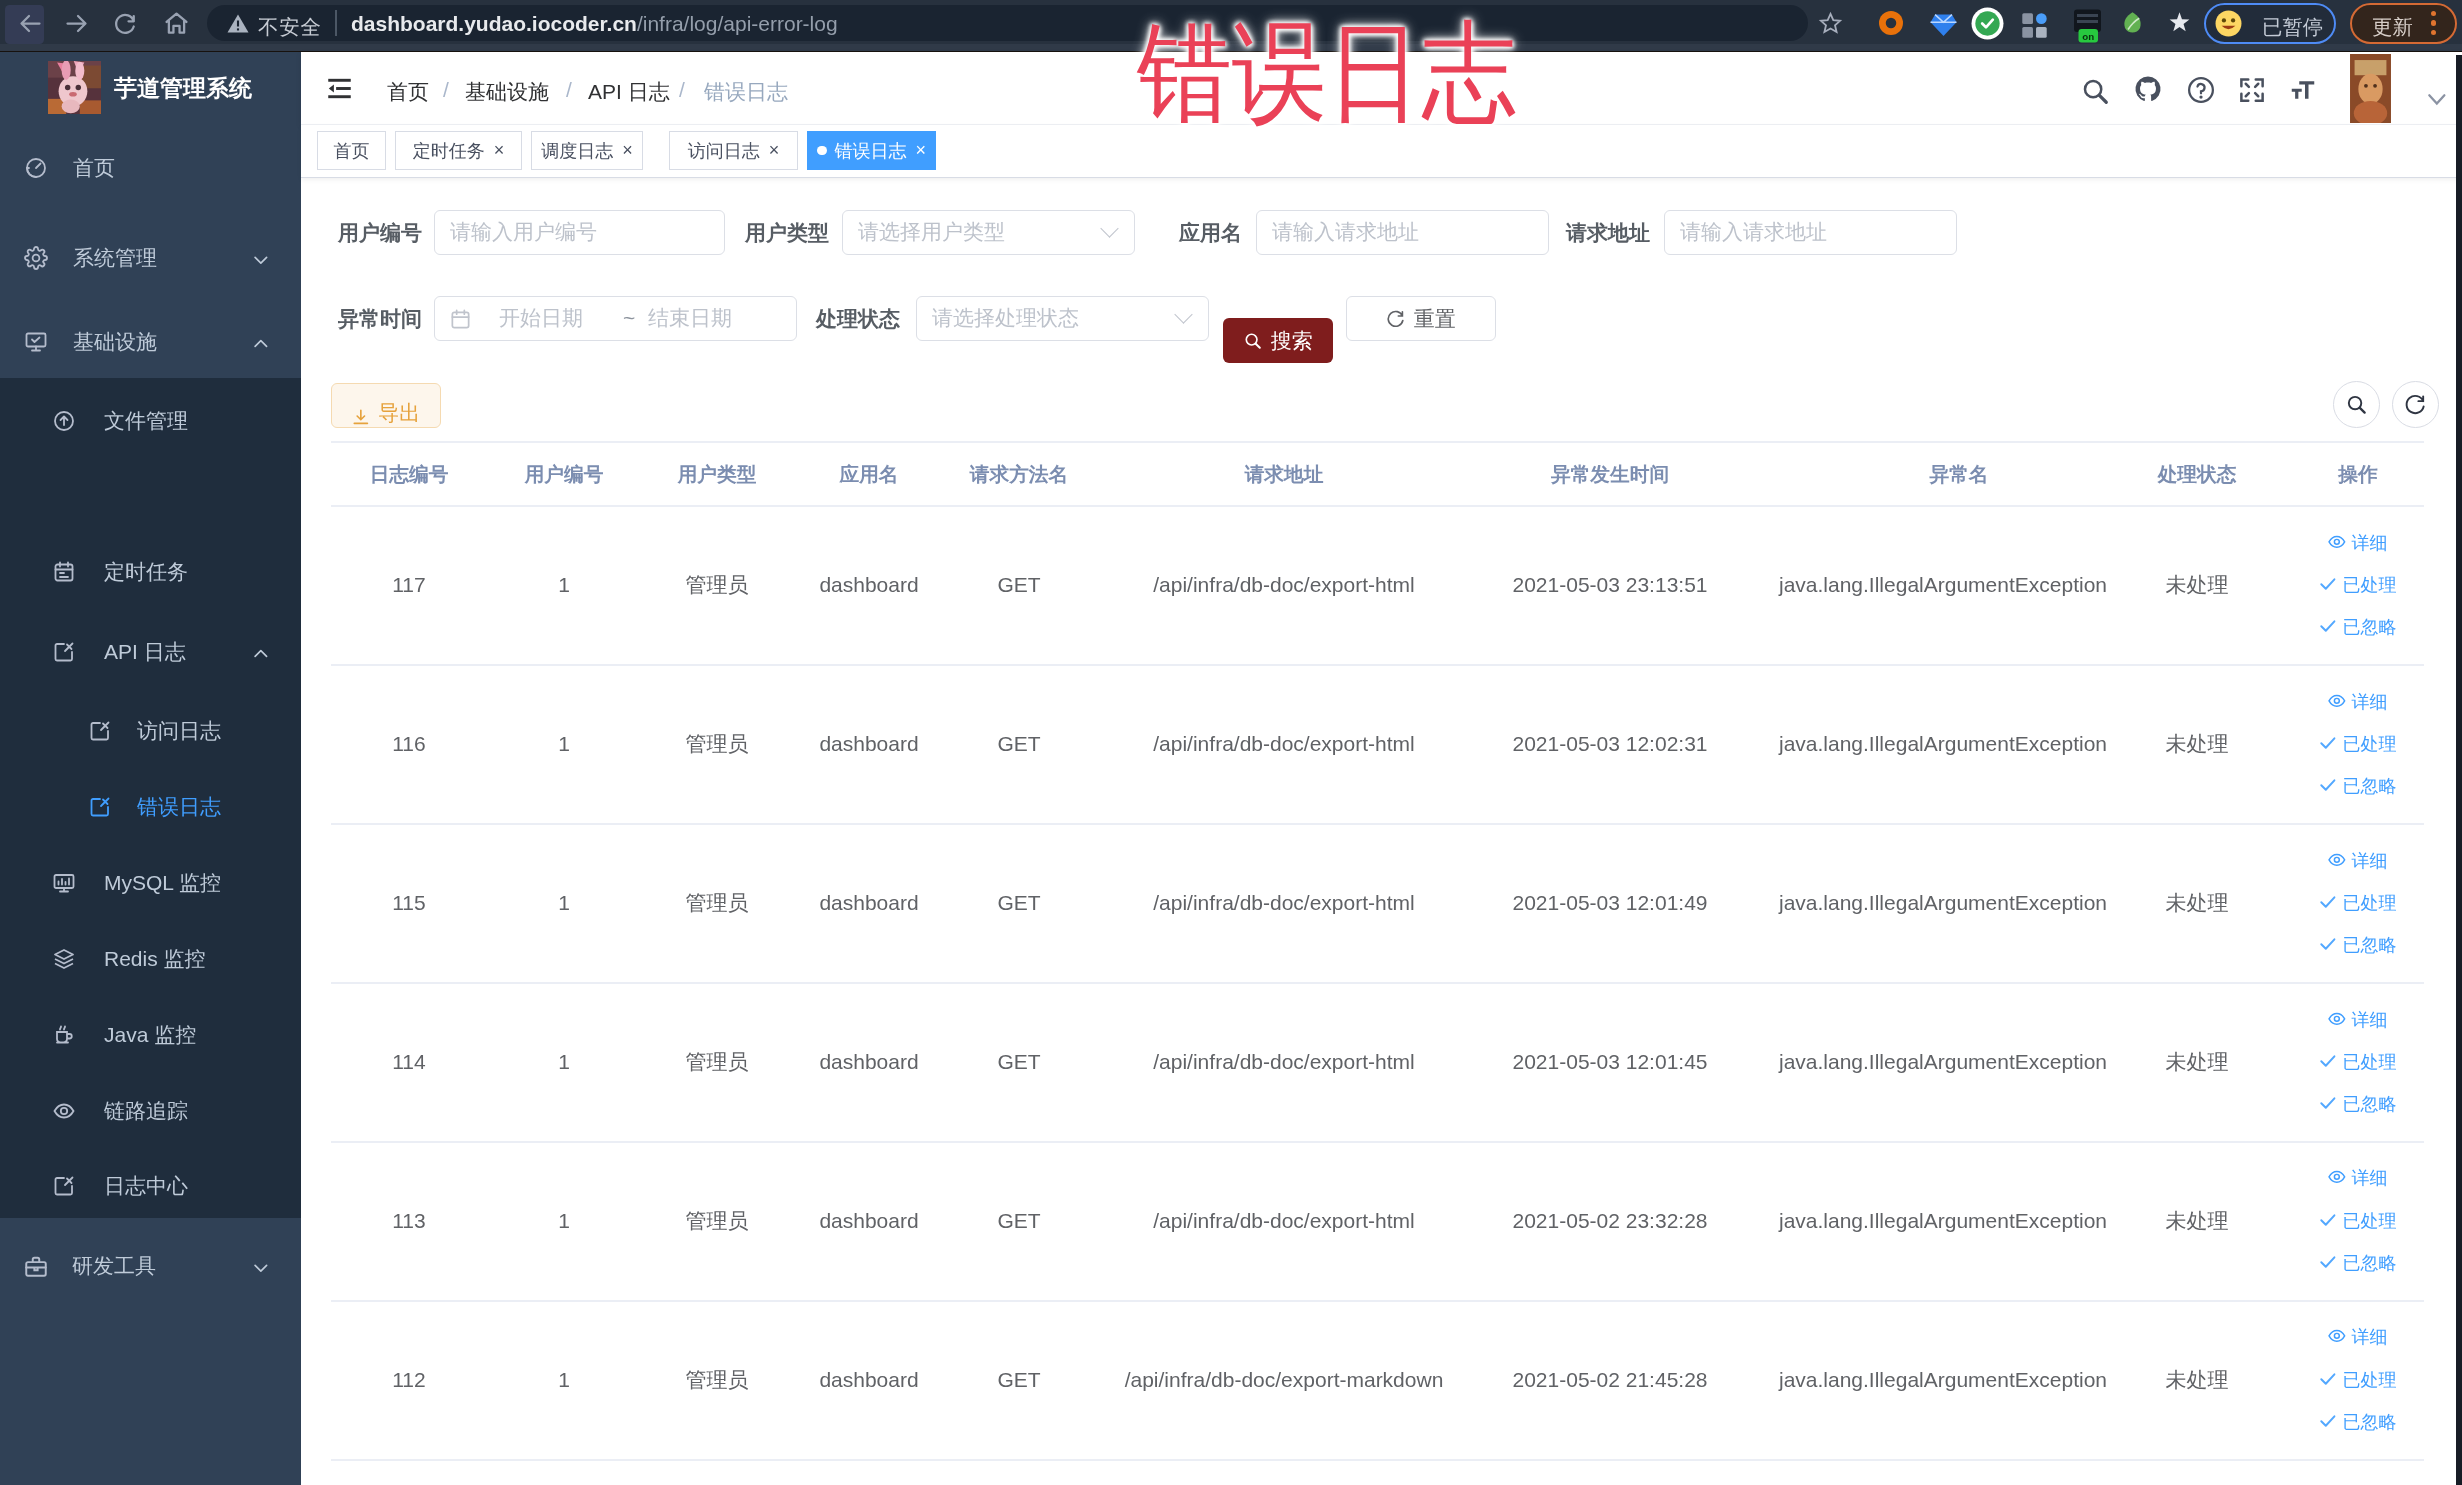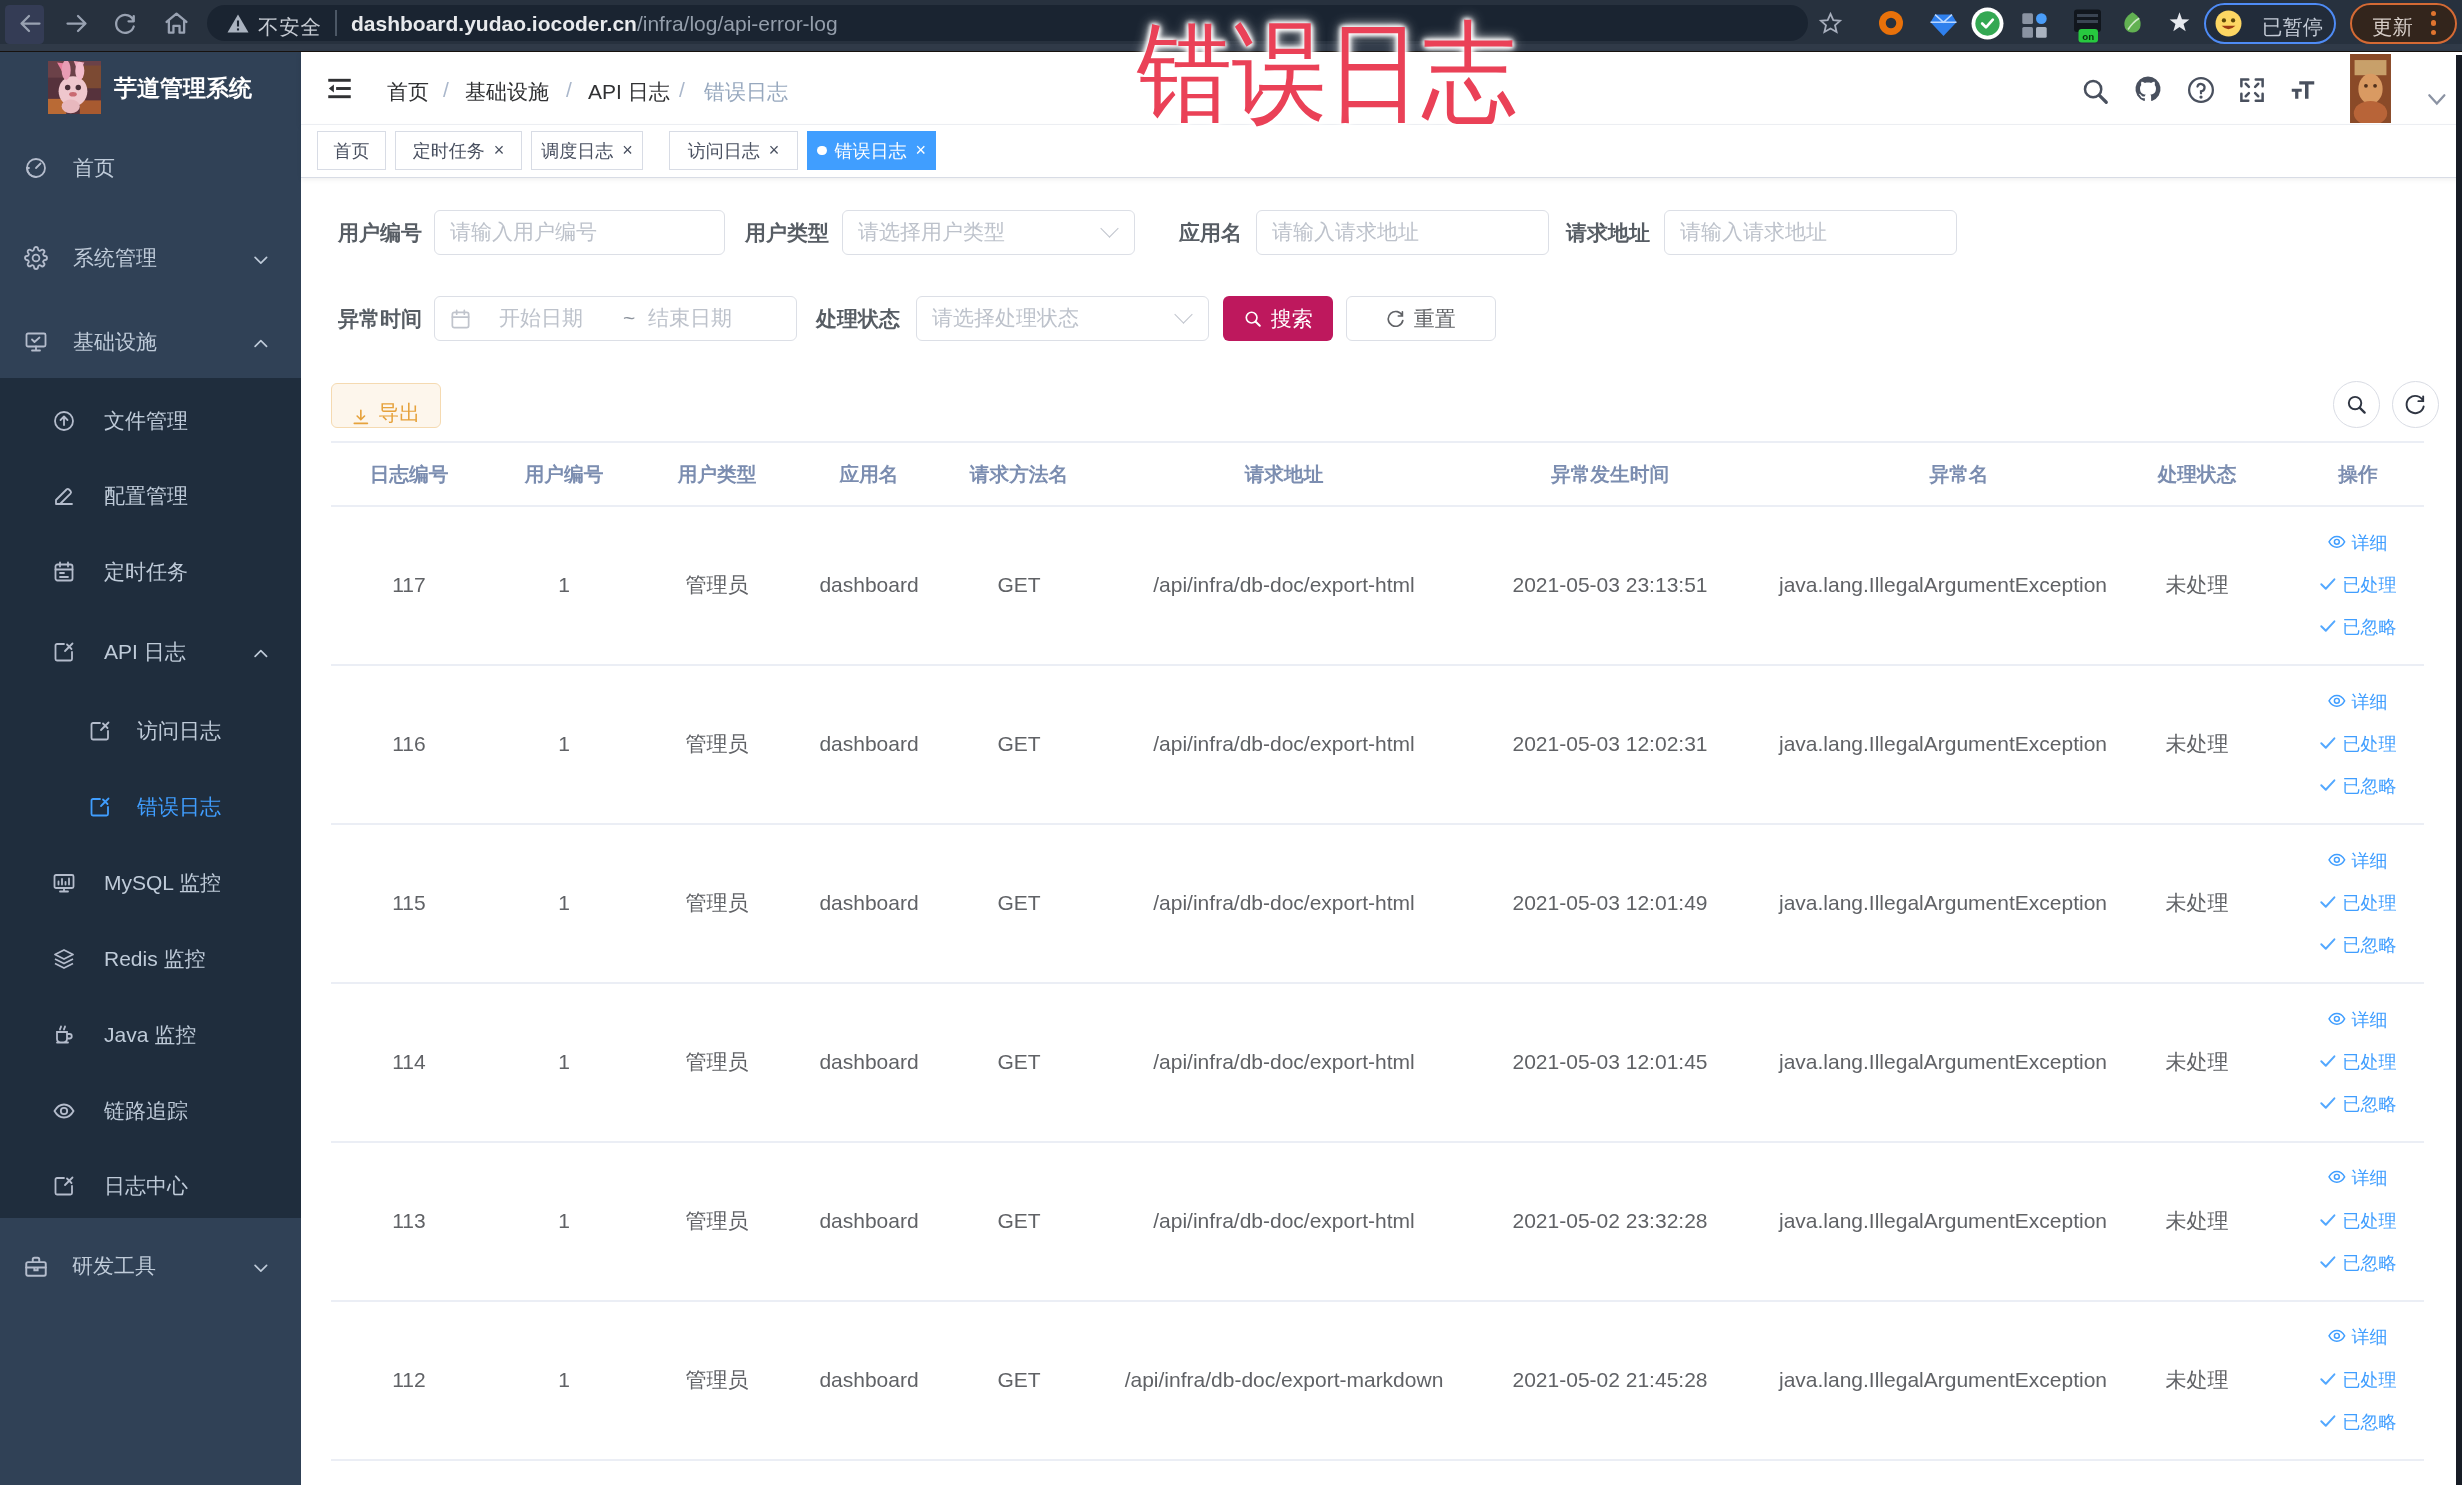--- a/index.html
+++ b/index.html
@@ -14,21 +14,21 @@
   .bcs { top:26px; font-size:21px; color:#aab7cb; }
   .nvi { width:30px; height:30px; }
   .tag { top:79px; height:39px; background:#fff; border:1.5px solid #d8dce5; font-size:18px; color:#495060; display:flex; align-items:center; justify-content:center; }
   .tga { background:#409eff; border-color:#409eff; color:#fff; }
   .td { width:9.8px; height:9.8px; border-radius:50%; background:#fff; display:inline-block; margin-right:7.6px; }
   .tx { font-size:18px; margin-left:9px; }
   .lbl { height:45px; line-height:45px; font-size:21px; font-weight:bold; color:#575d64; text-align:right; }
   .inp { height:45px; border:1.5px solid #dcdfe6; border-radius:6px; background:#fff; }
   .ph { position:absolute; left:15px; top:0; line-height:42px; font-size:21px; color:#bdc2cb; white-space:nowrap; }
   .sel { position:absolute; right:18px; top:11.4px; width:13px; height:13px; border-right:1.5px solid #bfc4cc; border-bottom:1.5px solid #bfc4cc; transform:rotate(45deg); }
-  .btn-p { height:45px; background:#be185d; border-radius:6px; color:#fff; font-size:21px; display:flex; align-items:center; justify-content:center; }
+  .btn-p { height:45px; background:#7f1d1d; border-radius:6px; color:#fff; font-size:21px; display:flex; align-items:center; justify-content:center;margin-top:22px; }
   .btn-d { height:45px; background:#fff; border:1.5px solid #dcdfe6; border-radius:6px; color:#606266; font-size:21px; display:flex; align-items:center; justify-content:center; }
   .btn-w { height:45px; background:#fdf6ec; border:1.5px solid #f5dab1; border-radius:6px; color:#e6a23c; font-size:21px; display:flex; align-items:flex-end; justify-content:center; }
   .cbt { width:47px; height:47px; border:1.5px solid #d9dce4; border-radius:50%; display:flex; align-items:center; justify-content:center; background:#fff; }
   .hline { position:absolute; height:1.5px; background:#ebeef5; left:30px; width:2093px; }
   .hcell { position:absolute; font-size:19.7px; font-weight:bold; color:#7b8db0; text-align:center; width:454px; margin-left:-227px; line-height:33px; white-space:nowrap; }
   .bcell { position:absolute; font-size:21px; color:#606266; text-align:center; width:484px; margin-left:-242px; line-height:33px; white-space:nowrap; }
   .alink { position:absolute; font-size:18px; color:#409eff; text-align:center; width:227px; margin-left:-114px; line-height:26px; white-space:nowrap; }
   .alink svg { vertical-align:-3px; margin-right:4.5px; }
 </style>
 </head>
@@ -163,26 +163,20 @@
         <svg class="chev" style="left:251px;top:29.5px;" width="19.7" height="19.7" viewBox="0 0 24 24" fill="none" stroke="#bfcbd9" stroke-width="2">
           <path d="M5 15 L12 8 L19 15" stroke-linecap="round" stroke-linejoin="round"></path>
         </svg>
       </div>
     <div class="mi" style="top:331px;">
         <span class="mic" style="left:52px;"><svg width="24" height="24" viewBox="0 0 24 24" fill="none" stroke="#b4bccc" stroke-width="1.8">
             <circle cx="12" cy="12" r="9"></circle>
             <path d="M12 16 V8 M8.5 11 L12 7.5 L15.5 11" stroke-linecap="round" stroke-linejoin="round"></path>
           </svg></span>
         <span class="mt" style="left:104px;">文件管理</span>
-      </div>
-    <div class="mi" style="top:406px;">
-        <span class="mic" style="left:52px;"><svg width="24" height="24" viewBox="0 0 24 24" fill="none" stroke="#b4bccc" stroke-width="1.8">
-            <path d="M4 20 H20 M4 20 V16 L14.5 5.5 A1.8 1.8 0 0 1 17 5.5 L18.5 7 A1.8 1.8 0 0 1 18.5 9.5 L8 20" stroke-linecap="round" stroke-linejoin="round"></path>
-          </svg></span>
-        <span class="mt" style="left:104px;">配置管理</span>
       </div>
     <div class="mi" style="top:482px;">
         <span class="mic" style="left:52px;"><svg width="24" height="24" viewBox="0 0 24 24" fill="none" stroke="#b4bccc" stroke-width="1.8">
             <rect x="3.5" y="4.5" width="17" height="16" rx="2"></rect>
             <path d="M8 2.5 V6.5 M16 2.5 V6.5 M3.5 9.5 H20.5 M8 13 H12 M8 17 H16" stroke-linecap="round"></path>
           </svg></span>
         <span class="mt" style="left:104px;">定时任务</span>
       </div>
     <div class="mi" style="top:562px;">
         <span class="mic" style="left:52px;"><svg width="24" height="24" viewBox="0 0 24 24" fill="none" stroke="#b4bccc" stroke-width="1.8">

